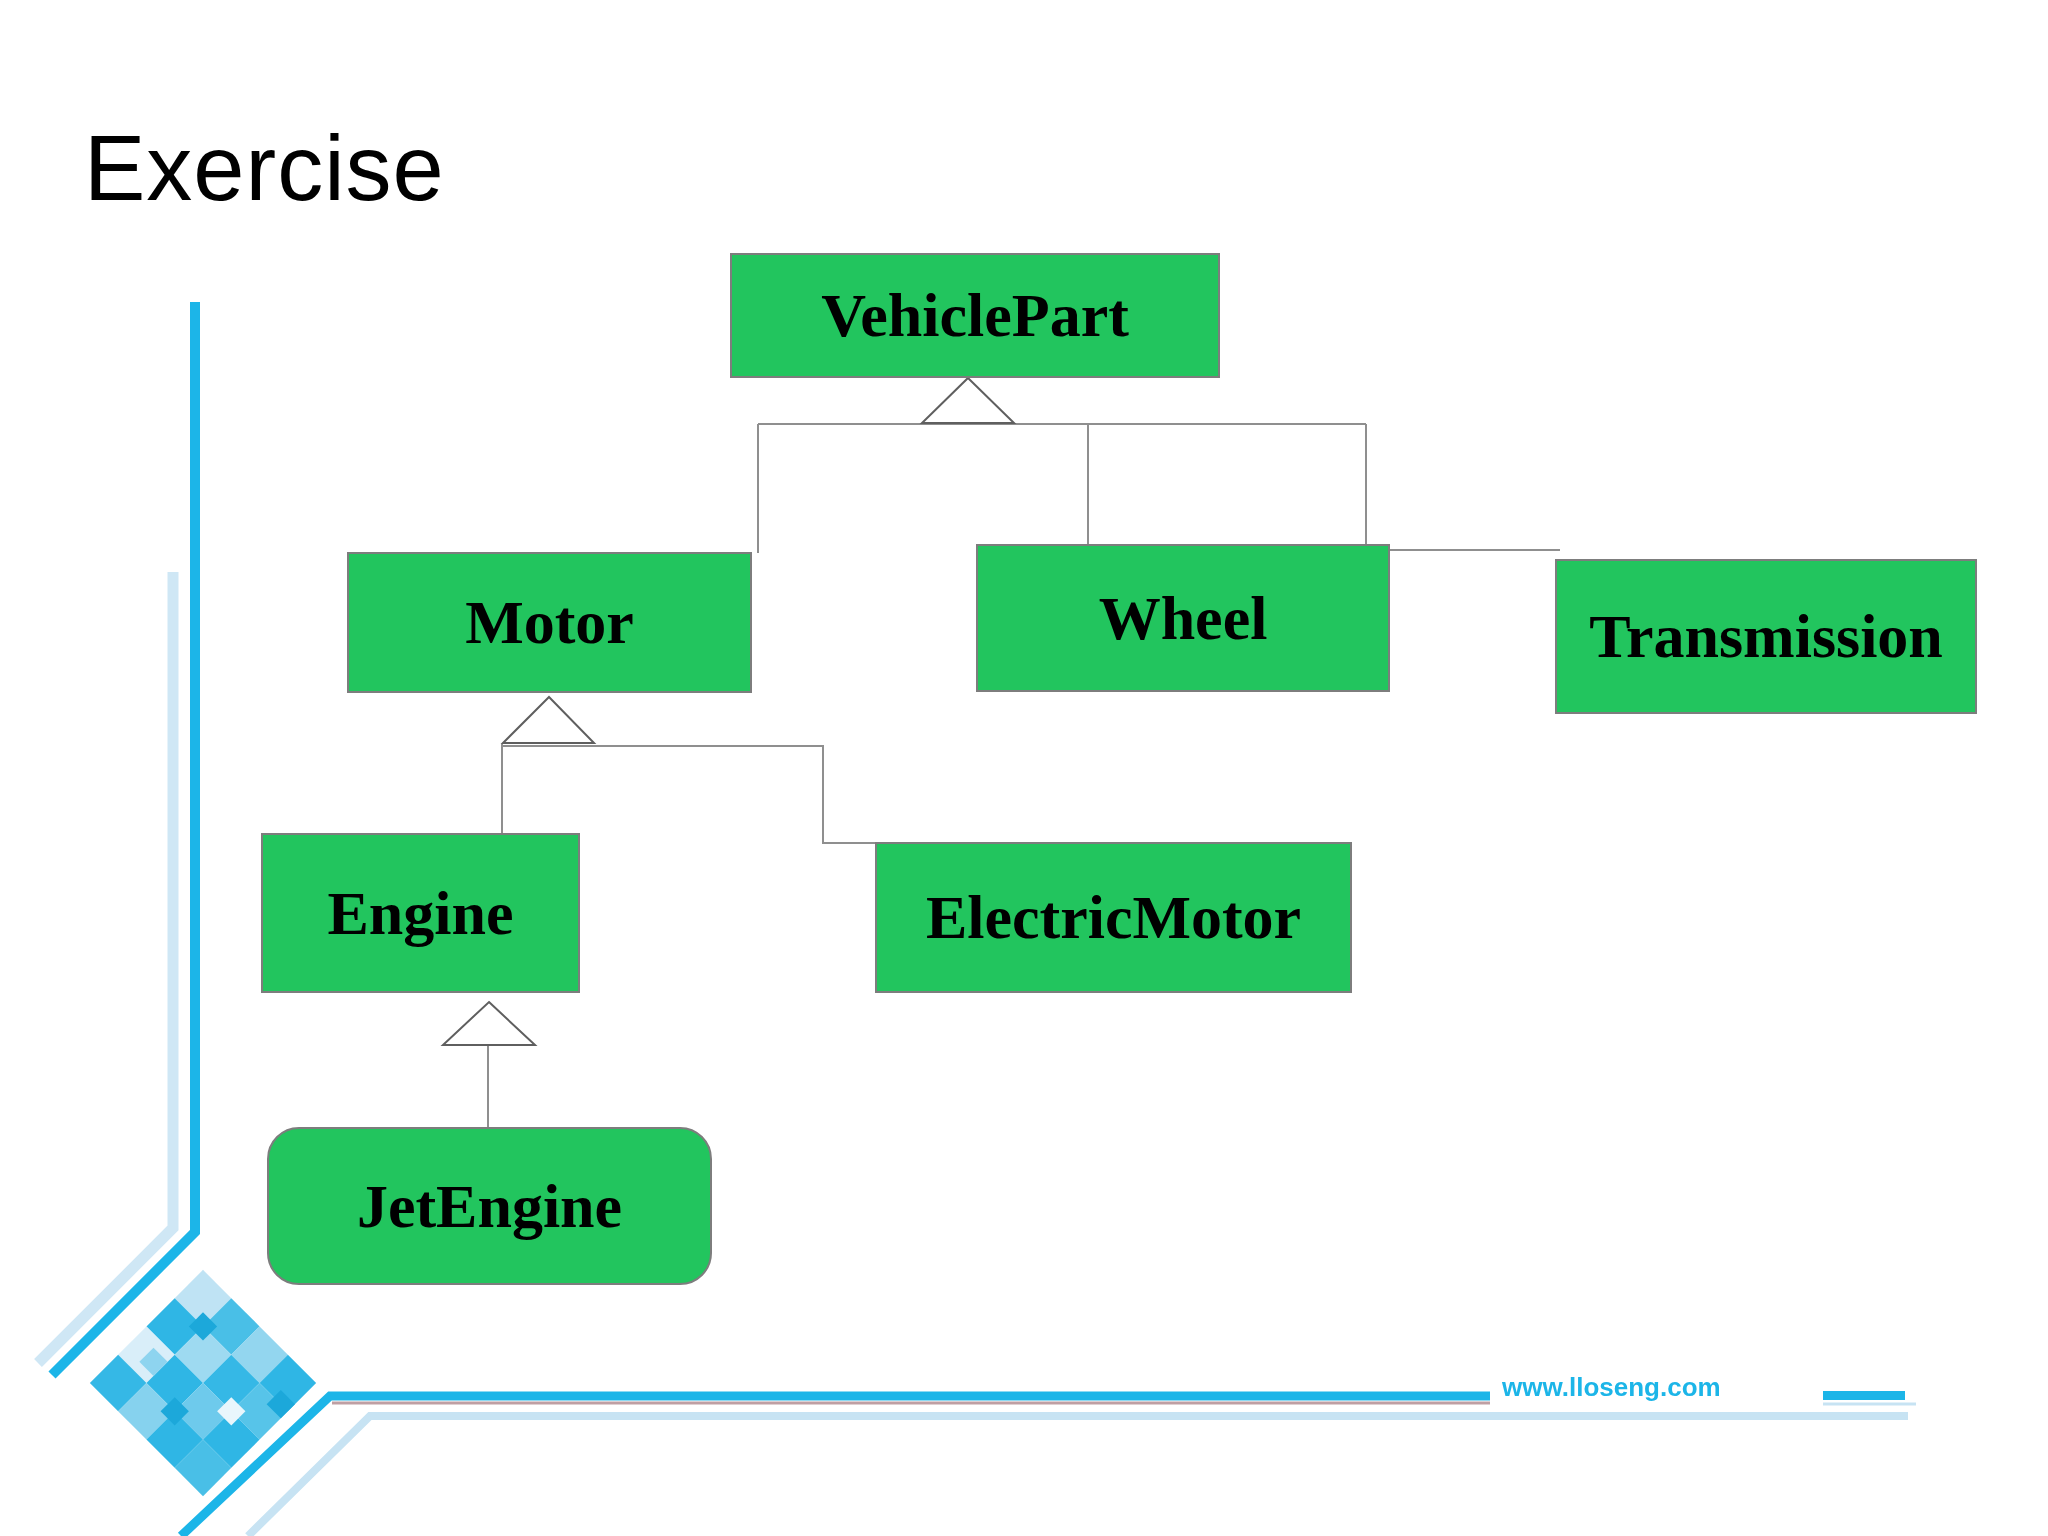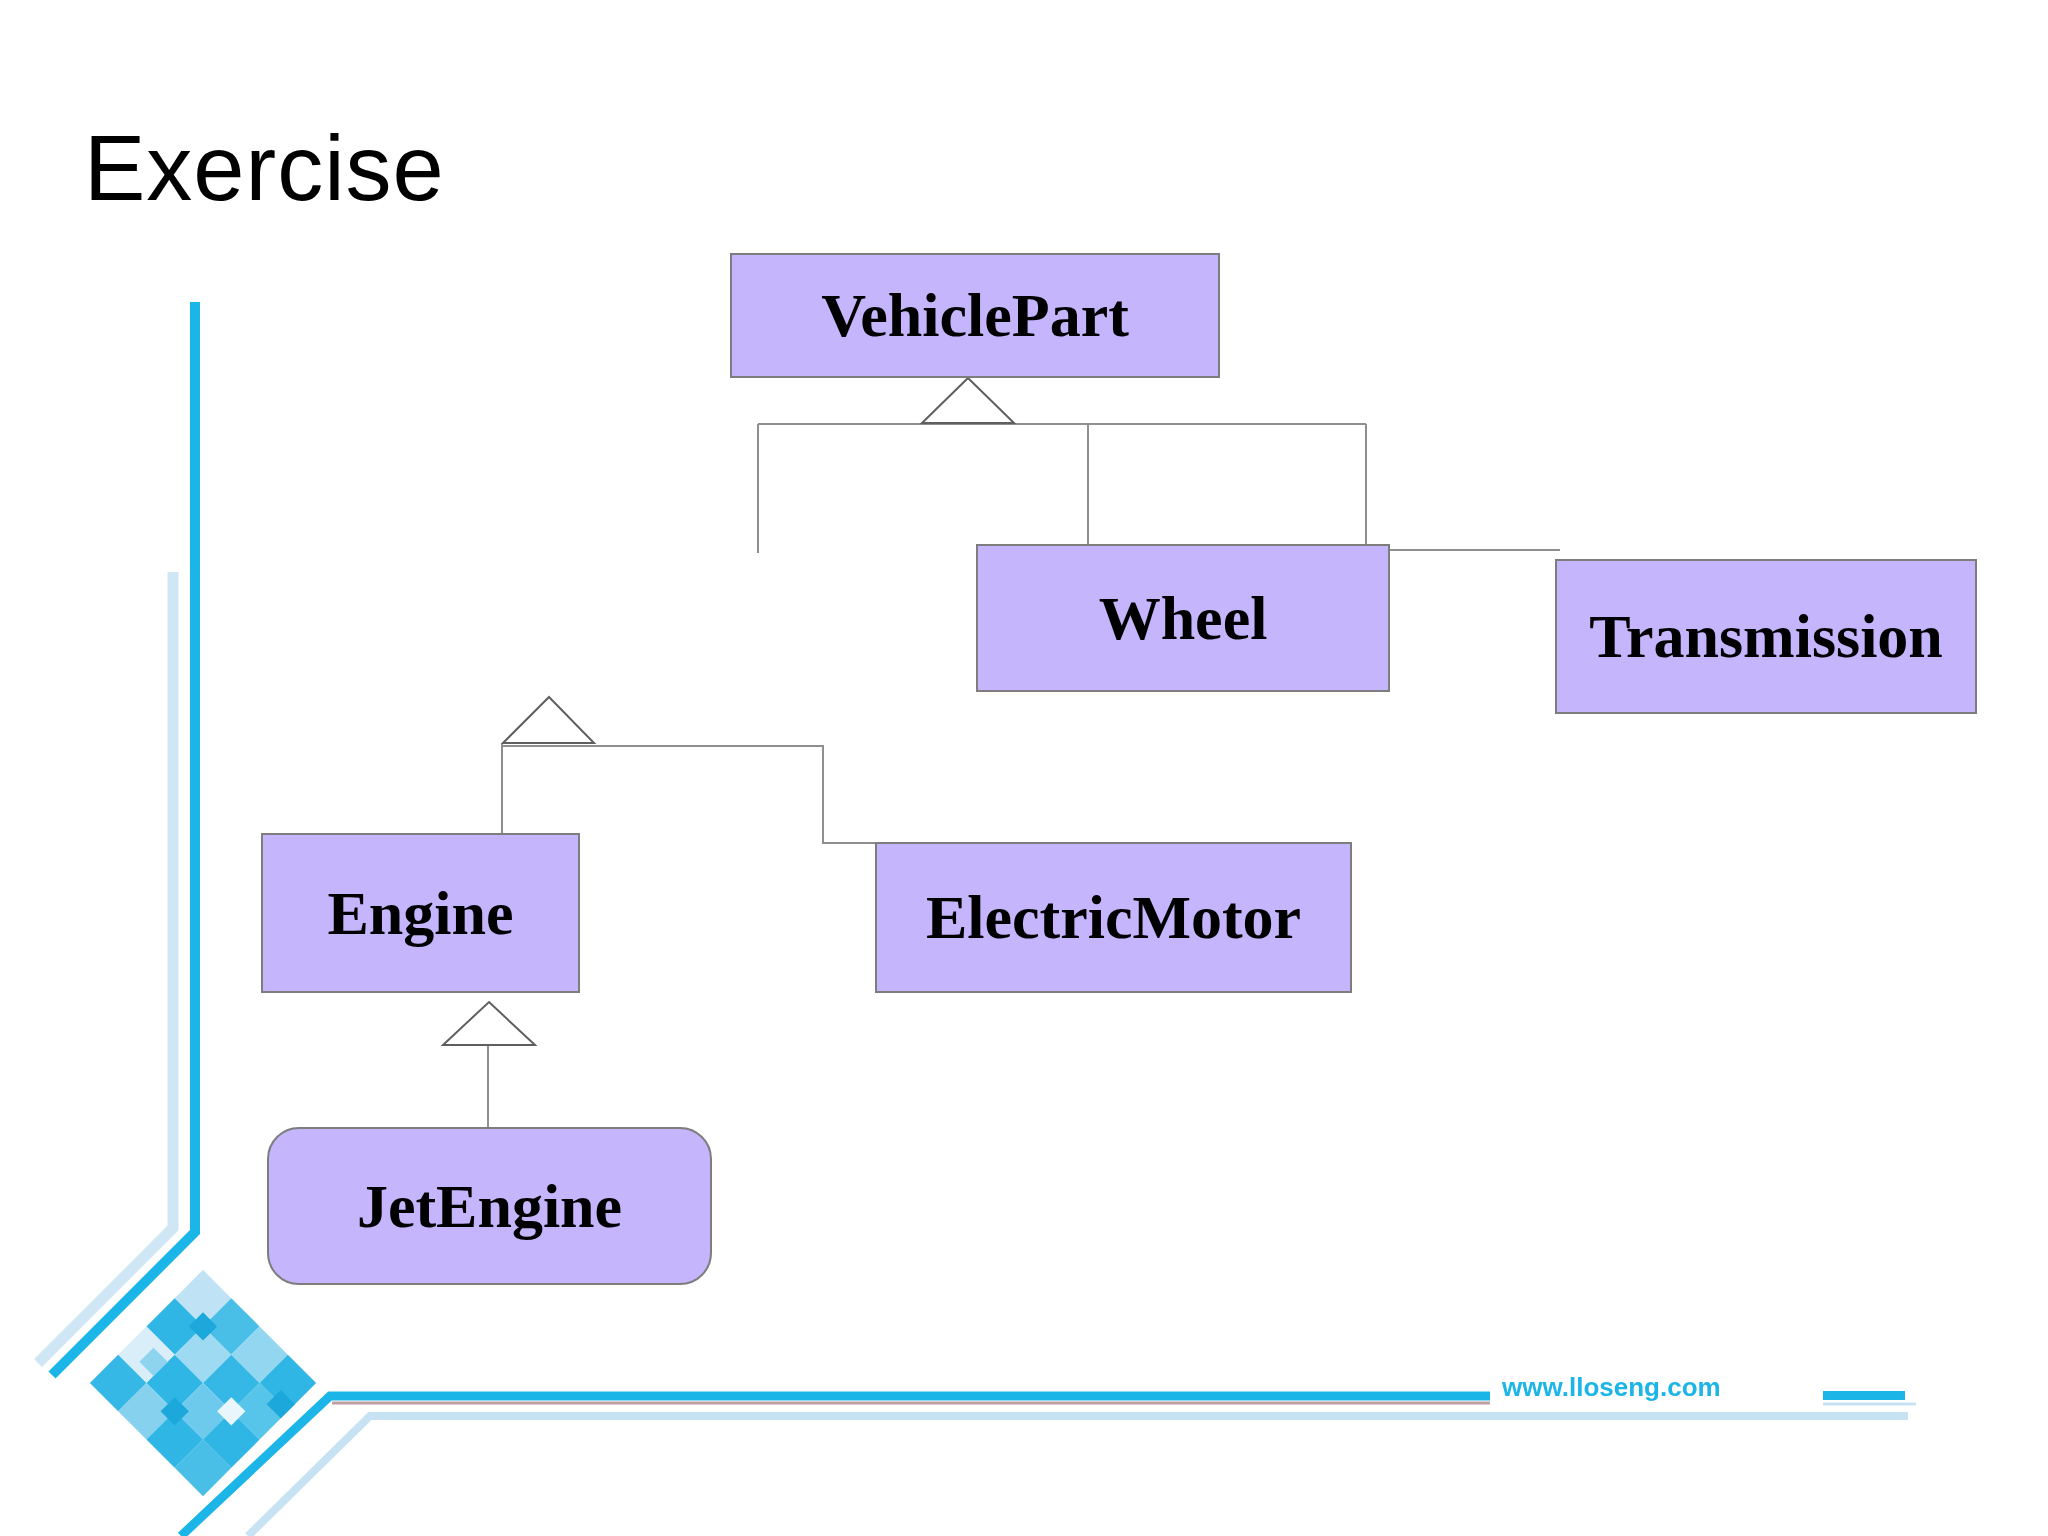--- a/index.html
+++ b/index.html
@@ -16,21 +16,21 @@
   html,body{width:2048px;height:1536px;background:#ffffff;overflow:hidden;}
   .slide{position:relative;width:2048px;height:1536px;background:#ffffff;font-family:"Liberation Sans","DejaVu Sans",sans-serif;padding-left:14px;}
   svg.layer{position:absolute;left:0;top:0;width:2048px;height:1536px;pointer-events:none;}
   .title{
     position:absolute;left:84px;top:118px;
     font-family:"Liberation Sans","DejaVu Sans",sans-serif;
     font-size:92px;font-weight:400;color:var(--text);line-height:1.1;
     letter-spacing:1px;
   }
   .node{
-    position:absolute;background:#c4b5fd;border:2px solid var(--box-border);
+    position:absolute;background:#22c55e;border:2px solid var(--box-border);
     display:flex;align-items:center;justify-content:center;
   }
   .node-label{
     font-family:"Liberation Serif","DejaVu Serif",serif;
     font-weight:bold;font-size:62px;color:var(--text);white-space:nowrap;
   }
   .deco-cyan{stroke:var(--accent-cyan);fill:none;}
   .deco-pale{stroke:var(--pale-blue);fill:none;}
   .deco-pale-line{stroke:var(--pale-blue-line);fill:none;}
   .deco-mauve{stroke:var(--mauve-line);fill:none;}
@@ -100,20 +100,23 @@
     <line class="conn" x1="488" y1="1046" x2="488" y2="1128"></line>
 
     <polygon class="tri" points="968,378 1014,423 922,423"></polygon>
     <polygon class="tri" points="549,697 594,743 503,743"></polygon>
     <polygon class="tri" points="489,1002 535,1045 443,1045"></polygon>
   </svg>
 
   <div class="node" style="left:730px;top:253px;width:490px;height:125px;">
     <span class="node-label">VehiclePart</span>
   </div>
+  <div class="node" style="left:347px;top:552px;width:405px;height:141px;">
+    <span class="node-label">Motor</span>
+  </div>
   <div class="node" style="left:976px;top:544px;width:414px;height:148px;">
     <span class="node-label">Wheel</span>
   </div>
   <div class="node" style="left:1555px;top:559px;width:422px;height:155px;">
     <span class="node-label">Transmission</span>
   </div>
   <div class="node" style="left:261px;top:833px;width:319px;height:160px;">
     <span class="node-label">Engine</span>
   </div>
   <div class="node" style="left:875px;top:842px;width:477px;height:151px;">

